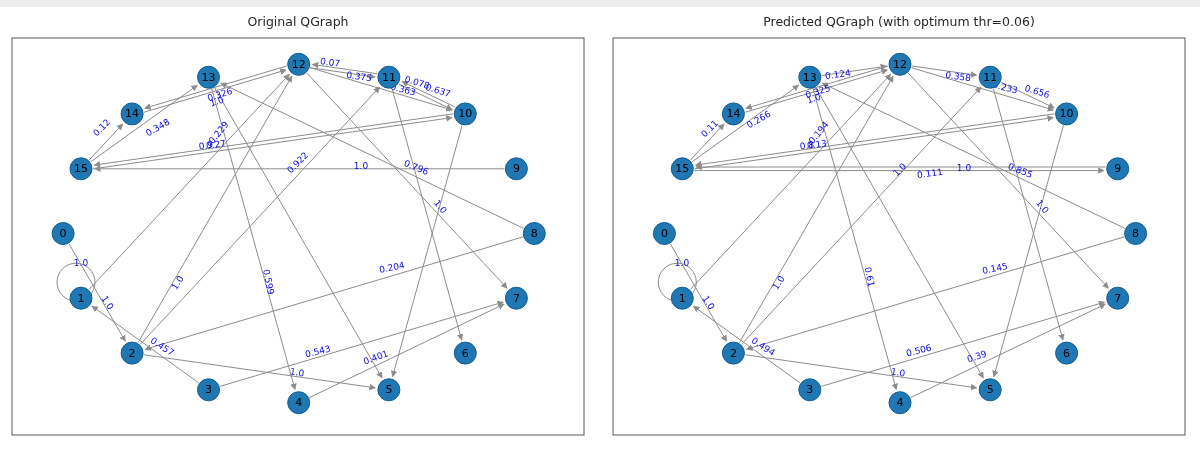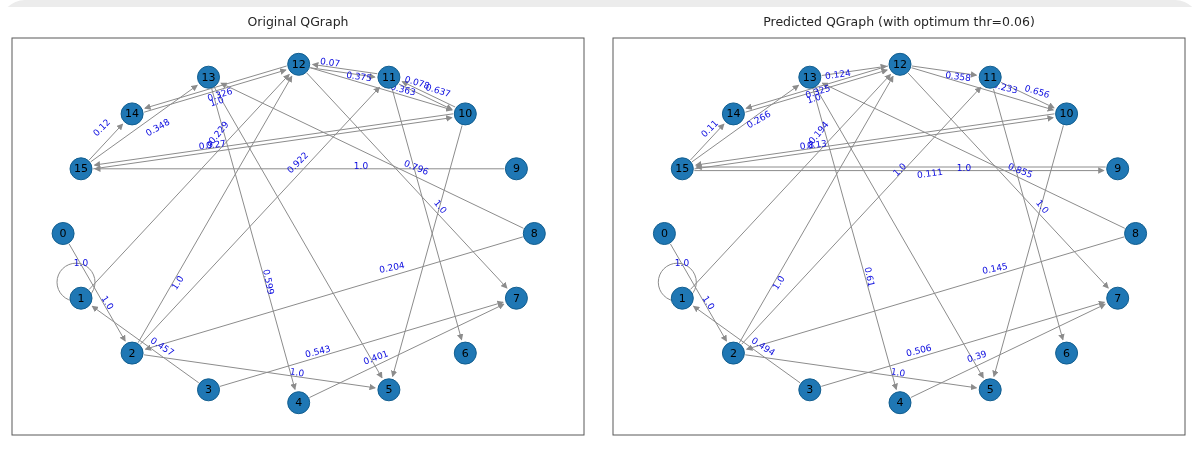--- a/index.html
+++ b/index.html
@@ -1,17 +1,17 @@
 <!DOCTYPE html>
 <html><head>
 <meta charset="utf-8">
 <style>
   html,body{margin:0;padding:0;background:#ffffff;}
   body{font-family:"DejaVu Sans","Liberation Sans",sans-serif;}
-  #stage{position:relative;width:1200px;height:459px;background:#fff;overflow:hidden;border-radius:25px;}
+  #stage{position:relative;width:1200px;height:459px;background:#fff;overflow:hidden;}
   #topstrip{position:absolute;left:0;top:0;width:1200px;height:7px;}
   svg text{font-family:"DejaVu Sans","Liberation Sans",sans-serif;}
   .title-text{font-size:12.5px;}
   .node-label{font-size:11px;fill:#000000;}
   .edge-label{font-size:9px;}
 </style>
 </head>
 <body>
 
 <div id="stage">

